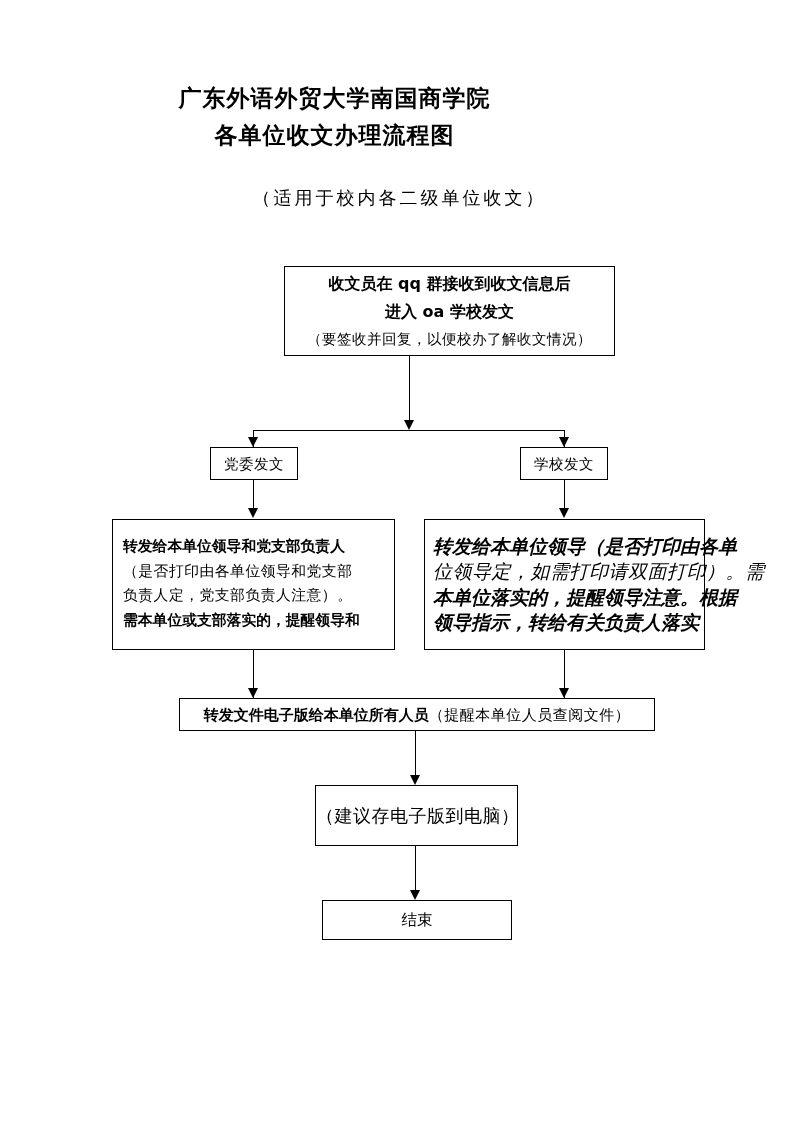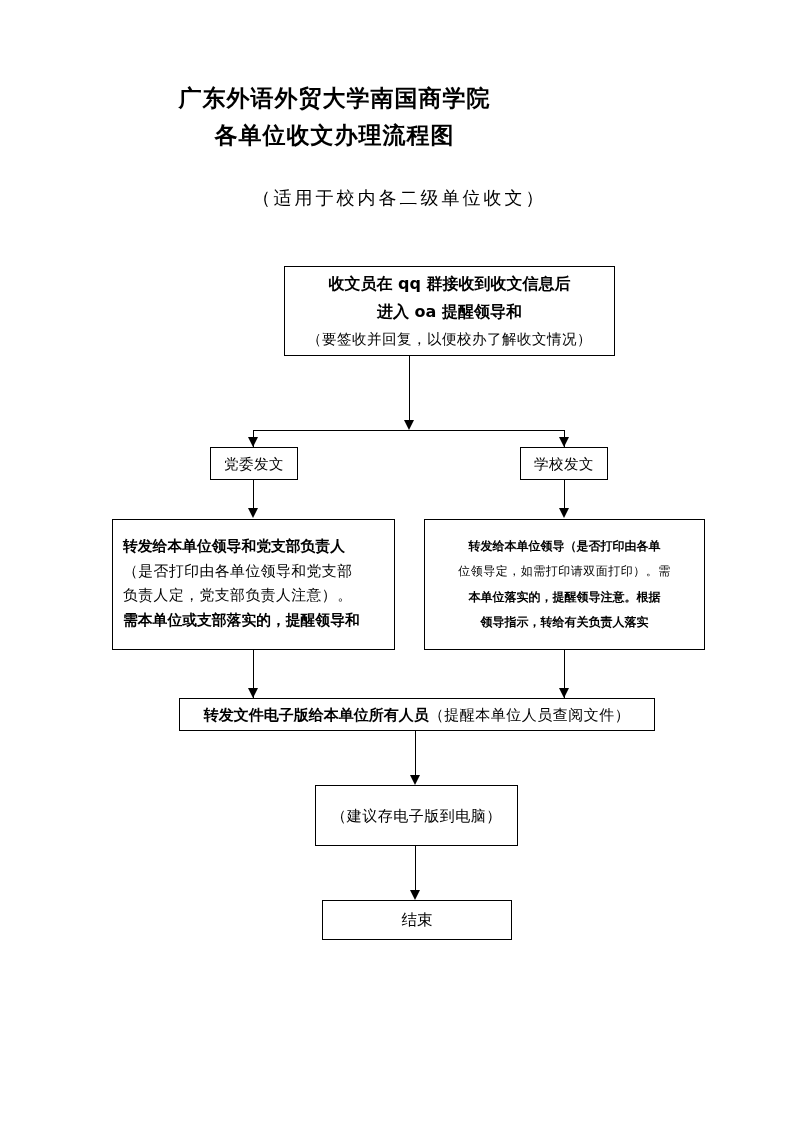--- a/index.html
+++ b/index.html
@@ -80,28 +80,28 @@
   #box-receive .l3 { font-size: 14.5px; line-height: 26px; }
 
   #box-party { left: 210px; top: 447px; width: 88px; height: 33px; }
   #box-school { left: 520px; top: 447px; width: 88px; height: 33px; }
   .branch-label { font-size: 14.5px; line-height: 20px; }
 
   #box-left-detail { left: 112px; top: 519px; width: 283px; height: 131px; padding: 0 8px 3px 10px; }
   #box-left-detail .ln { font-size: 14.8px; line-height: 24.5px; }
 
   #box-right-detail { left: 424px; top: 519px; width: 281px; height: 131px; padding: 3px 8px; }
-  #box-right-detail .ln { font-size: 12px; line-height: 25.5px; }
+  #box-right-detail .ln { font-size: 19px; line-height: 25.5px; font-style: italic; }
 
   #box-forward-all { left: 179px; top: 698px; width: 476px; height: 33px; }
   #box-forward-all .ln { font-size: 15px; line-height: 22px; }
 
   #box-archive { left: 315px; top: 785px; width: 203px; height: 61px; }
   #box-archive .l1 { font-size: 16px; line-height: 26px; }
-  #box-archive .l2 { font-size: 15px; line-height: 26px; }
+  #box-archive .l2 { font-size: 18px; line-height: 26px; }
 
   #box-end { left: 322px; top: 900px; width: 190px; height: 40px; }
   #box-end .ln { font-size: 15.5px; line-height: 22px; }
 
   
   .vline {
     position: absolute;
     width: 0;
     border-left: 1.6px solid #000000;
   }
@@ -125,21 +125,21 @@
 <div id="page">
 
   <div class="title-block">
     <div class="title-line">广东外语外贸大学南国商学院</div>
     <div class="title-line">各单位收文办理流程图</div>
   </div>
   <div class="subtitle">（适用于校内各二级单位收文）</div>
 
   <div class="box" id="box-receive">
     <span class="ln l1 cx hei">收文员在 qq 群接收到收文信息后</span>
-    <span class="ln l2 cx hei">进入 oa 提醒领导和</span>
+    <span class="ln l2 cx hei">进入 oa 学校发文</span>
     <span class="ln l3 cx kai">（要签收并回复，以便校办了解收文情况）</span>
   </div>
 
   <div class="vline" style="left:409px; top:356px; height:72px;"></div>
   <div class="arrow-down" style="left:404px; top:420px;"></div>
   <div class="hline" style="left:253px; top:430px; width:312px;"></div>
   <div class="vline" style="left:253px; top:430px; height:17px;"></div>
   <div class="arrow-down" style="left:248px; top:437px;"></div>
   <div class="vline" style="left:564px; top:430px; height:17px;"></div>
   <div class="arrow-down" style="left:559px; top:437px;"></div>

